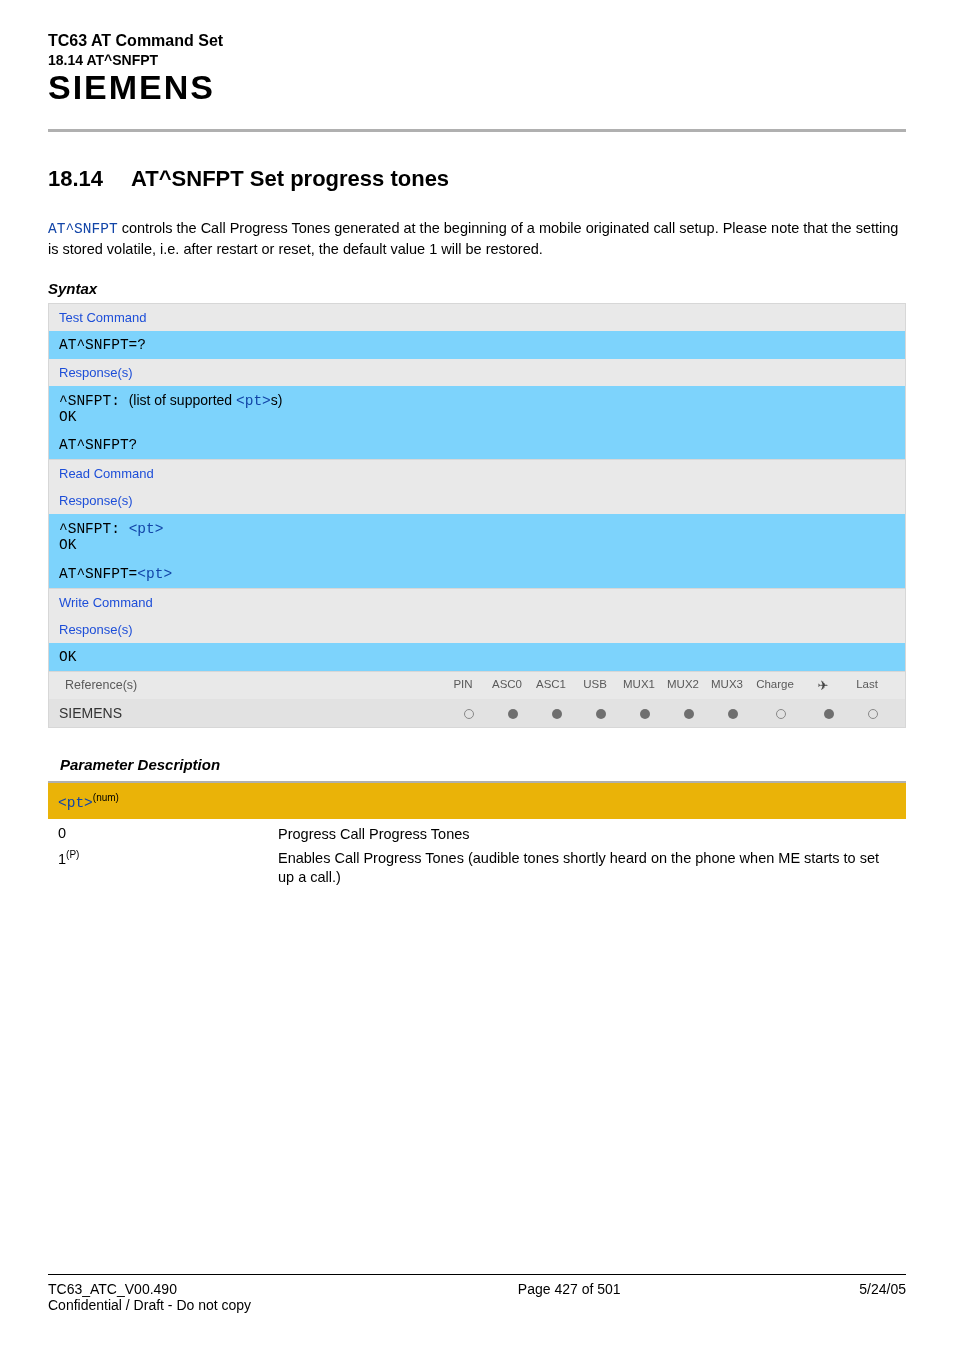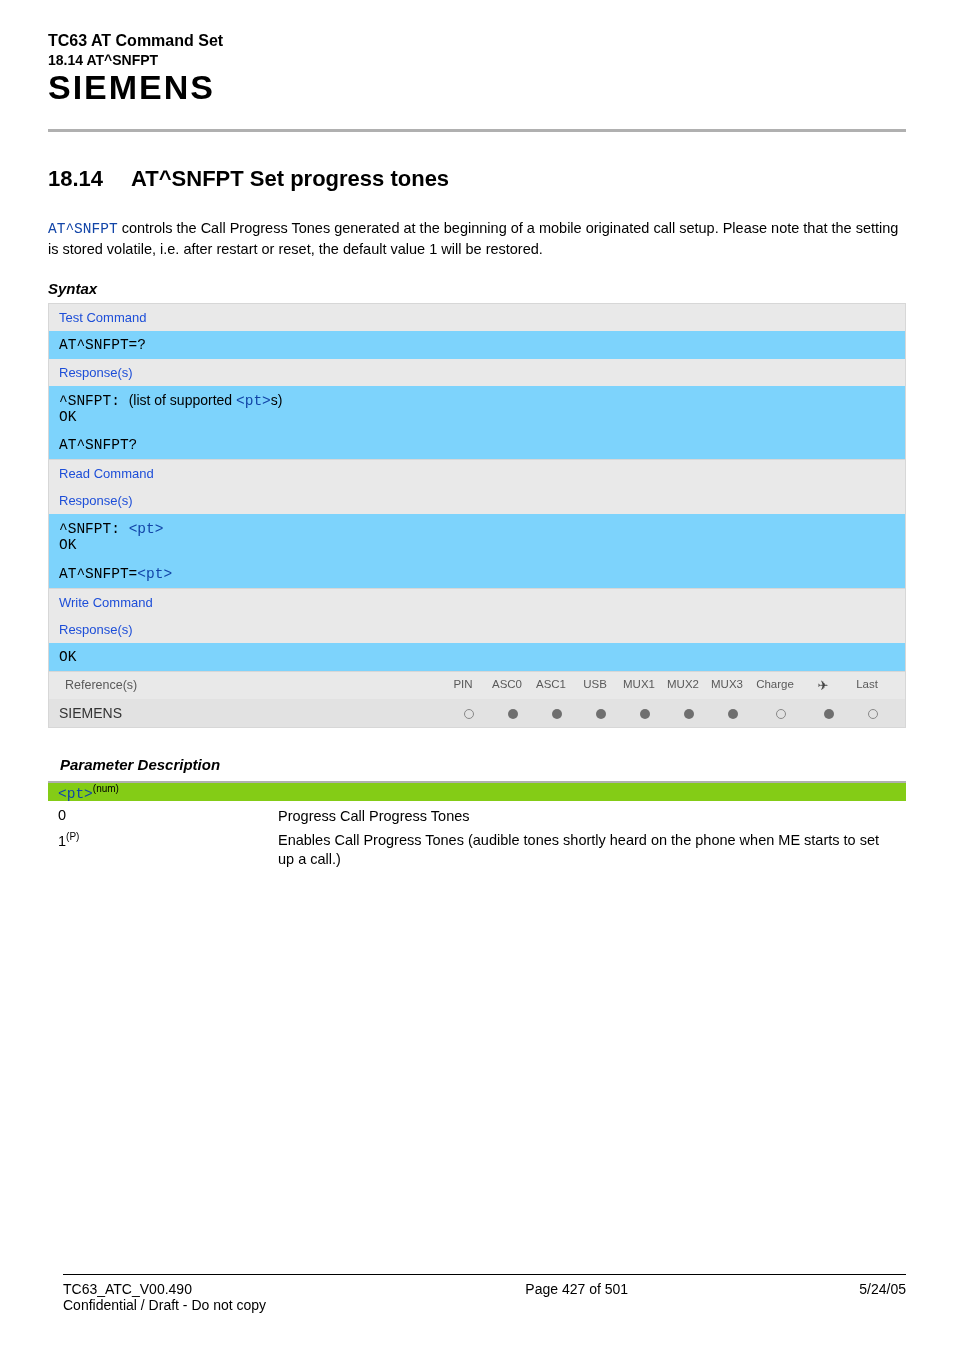--- a/index.html
+++ b/index.html
@@ -90,33 +90,33 @@
     display: inline-block;
     width: 10px; height: 10px;
     border-radius: 50%;
     border: 1.5px solid #888;
     vertical-align: middle;
   }
   .arrow { font-size: 13px; color: #444; }
   .param-label { font-style: italic; font-weight: bold; font-size: 15px; margin: 28px 0 8px 12px; }
   .param-block { border-top: 2px solid #b0b0b0; }
   .param-head {
-    background: #84cc16;
-    padding: 0 10px;
+    background: #eab308;
+    padding: 9px 10px;
     font-size: 14px;
   }
   .param-head .sup { font-size: 10px; vertical-align: super; }
   .param-table { display: table; width: 100%; font-size: 14.5px; padding: 4px 10px 0 10px; }
   .param-row { display: table-row; }
   .param-key { display: table-cell; width: 220px; vertical-align: top; padding: 2px 0; }
   .param-val { display: table-cell; vertical-align: top; padding: 2px 0; line-height: 1.35; }
   .footer {
     position: absolute;
     bottom: 38px;
-    left: 63px;
+    left: 48px;
     right: 48px;
     border-top: 1px solid #000;
     padding-top: 6px;
     font-size: 14px;
     display: flex;
     justify-content: space-between;
   }
   .footer-left { }
   .footer-center { text-align: center; margin-left: 28px; }
   .footer-right { text-align: right; }

